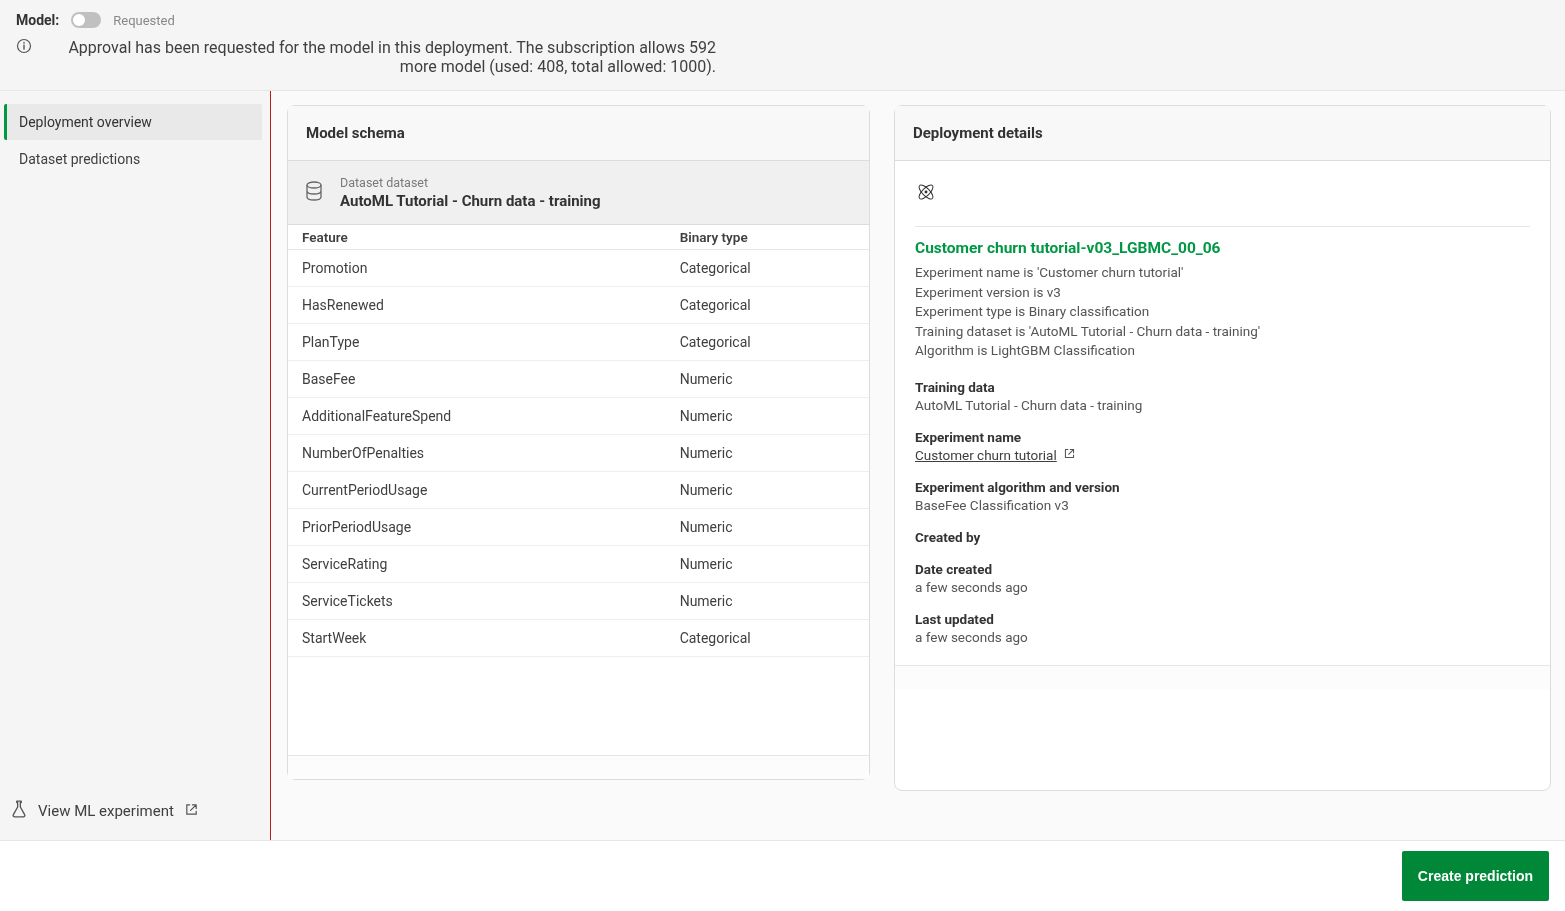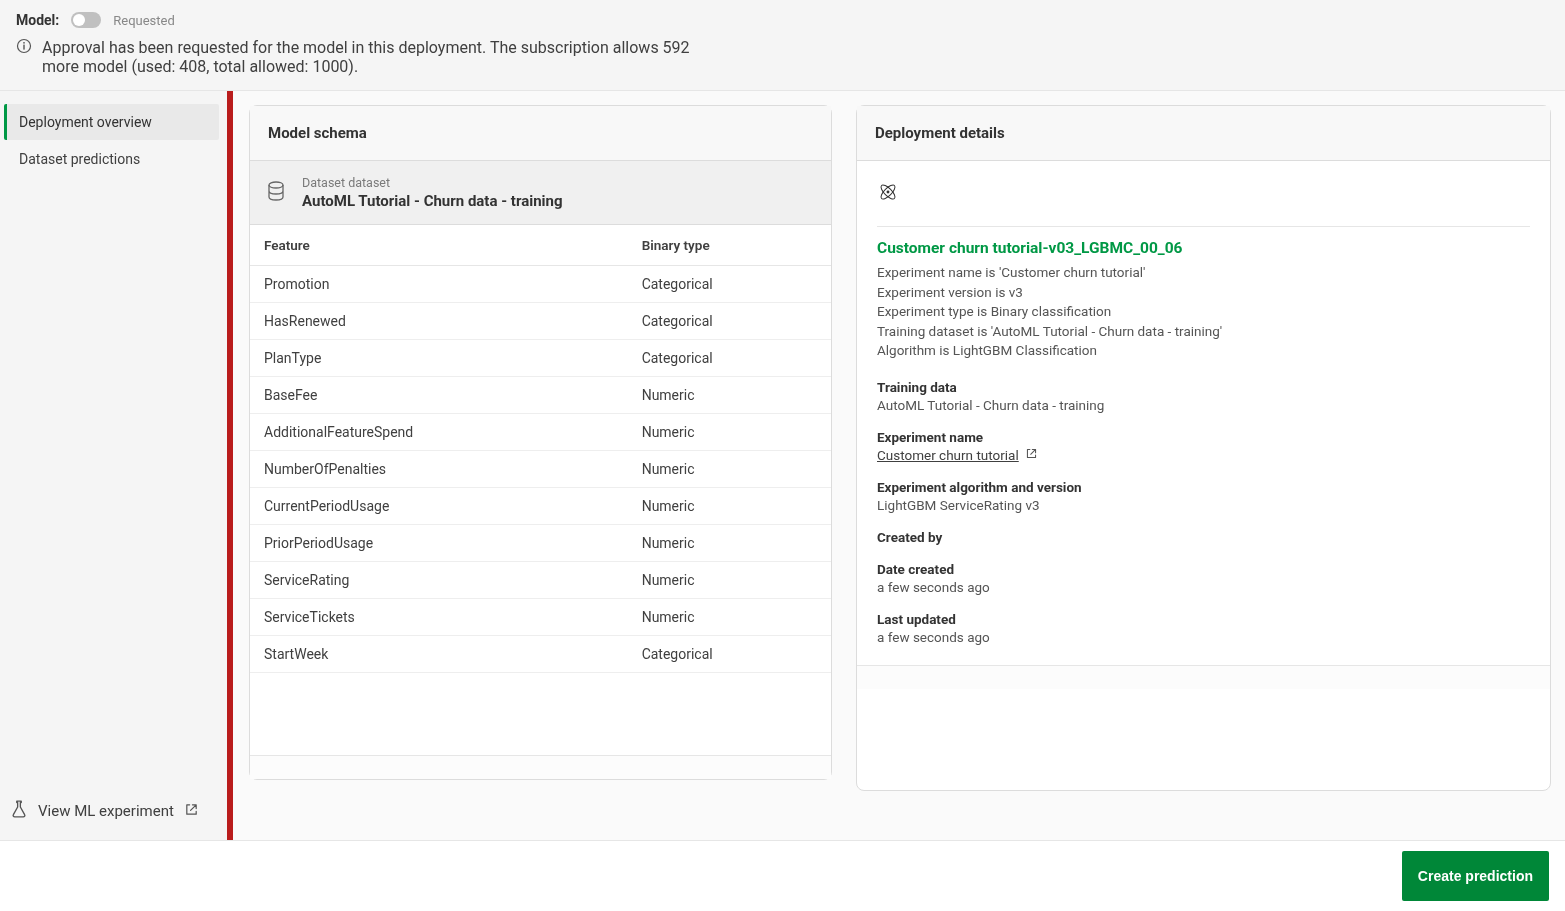--- a/index.html
+++ b/index.html
@@ -1,43 +1,43 @@
 <!DOCTYPE html>
 <html><head>
 <meta charset="utf-8">
 <style>
 html, body { margin:0; padding:0; height:100%; font-family:-apple-system,BlinkMacSystemFont,"Segoe UI",Roboto,Helvetica,Arial,sans-serif; font-size:14px; color:#404040; background:#fafafa; }
 * { box-sizing:border-box; }
 .page { display:flex; flex-direction:column; height:911px; width:1565px; overflow:hidden; }
-.topbar { padding:12px 16px 14px 16px; background:#f5f5f5; border-bottom:1px solid #e6e6e6; }
+.topbar { padding:12px 16px 14px 16px; background:#f5f5f5; border-bottom:1px solid #e6e6e6;text-align:right; }
 .topbar-row { display:flex; align-items:center; gap:12px; margin-bottom:10px; }
 .label-model { font-weight:700; color:#333; }
 .toggle { width:30px; height:16px; background:#c0c0c0; border-radius:8px; position:relative; }
 .toggle::after { content:""; position:absolute; left:2px; top:2px; width:12px; height:12px; background:#fff; border-radius:50%; }
 .status-text { color:#888; font-size:13px; }
 .info-row { display:flex; align-items:flex-start; gap:10px; color:#404040; font-size:16px; max-width:700px; }
 .info-icon svg { display:block; }
 .body { flex:1; display:flex; overflow:hidden; }
-.sidebar { width:233px; flex-shrink:0; background:#f5f5f5; border-right:6px solid #b91c1c; padding:12px 8px 8px 4px; display:flex; flex-direction:column; }
+.sidebar { width:271px; flex-shrink:0; background:#f5f5f5; border-right:1px solid #b91c1c; padding:12px 8px 8px 4px; display:flex; flex-direction:column; }
 .nav-item { height:36px; display:flex; align-items:center; padding:0 12px; font-size:14px; color:#404040; border-left:3px solid transparent; border-radius:2px; margin:1px 0; cursor:pointer; }
 .nav-item.active { background:#e9e9e9; border-left-color:#009845; color:#333; }
 .sidebar-footer { margin-top:auto; padding:10px 6px 10px 6px; }
 .view-exp { display:flex; align-items:center; gap:10px; color:#404040; font-size:15px; cursor:pointer; }
 .content { flex:1; display:flex; gap:24px; padding:14px 14px 4px 16px; overflow:hidden; }
 .panel { background:#fff; border:1px solid #dcdcdc; border-radius:8px; display:flex; flex-direction:column; min-height:0; }
 .panel.schema { flex:1; max-width:583px; min-width:580px; height:675px; }
 .panel.details { flex:1; min-width:560px; height:686px; }
 .panel-header { background:#f8f8f8; border-bottom:1px solid #dcdcdc; padding:18px; font-weight:700; font-size:15px; color:#333; }
 .ds-band { background:#f0f0f0; border-bottom:1px solid #dcdcdc; padding:14px 14px; display:flex; align-items:center; gap:14px; }
 .ds-text { display:flex; flex-direction:column; }
 .ds-small { font-size:12.5px; color:#7a7a7a; }
 .ds-name { font-weight:700; font-size:15px; color:#333; margin-top:2px; }
 .table-wrap { flex:1; overflow:auto; }
 table.schema-table { width:100%; border-collapse:collapse; }
-.schema-table th { text-align:left; font-weight:600; font-size:13.5px; color:#404040; padding:12px 14px; border-bottom:1px solid #e6e6e6; }
+.schema-table th { text-align:left; font-weight:600; font-size:13.5px; color:#404040; padding:4px 14px; border-bottom:1px solid #e6e6e6; }
 .schema-table td { padding:10px 14px; font-size:14px; color:#404040; border-bottom:1px solid #eee; }
 .panel-footer { border-top:1px solid #e6e6e6; height:24px; background:#fcfcfc; }
 .details-body { padding:20px 20px 4px 20px; overflow:auto; }
 .details-icon { margin-bottom:20px; }
 .hr { border:none; border-top:1px solid #e6e6e6; margin:0 0 12px 0; }
 .model-name-link { color:#009845; font-weight:700; font-size:15.5px; margin-bottom:6px; }
 .detail-lines { font-size:13.5px; color:#555; line-height:1.45; margin-bottom:18px; }
 .detail-block { margin-bottom:16px; }
 .detail-block .k { font-weight:700; font-size:13.5px; color:#333; margin-bottom:2px; }
 .detail-block .v { font-size:13.5px; color:#555; }
@@ -200,21 +200,21 @@
                 <span>
                   <svg width="13" height="13" viewBox="0 0 16 16">
                       <path d="M6 3H3v10h10V10M9 3h4v4M13 3 7 9" fill="none" stroke="#555" stroke-width="1.3" stroke-linecap="round" stroke-linejoin="round"></path>
                     </svg>
                 </span>
               </span>
             </div>
           </div>
           <div class="detail-block">
             <div class="k">Experiment algorithm and version</div>
-            <div class="v">LightGBM ServiceRating v3</div>
+            <div class="v">BaseFee Classification v3</div>
           </div>
           <div class="detail-block">
             <div class="k">Created by</div>
             <div class="v"><span class="created-pill"></span></div>
           </div>
           <div class="detail-block">
             <div class="k">Date created</div>
             <div class="v">a few seconds ago</div>
           </div>
           <div class="detail-block">

